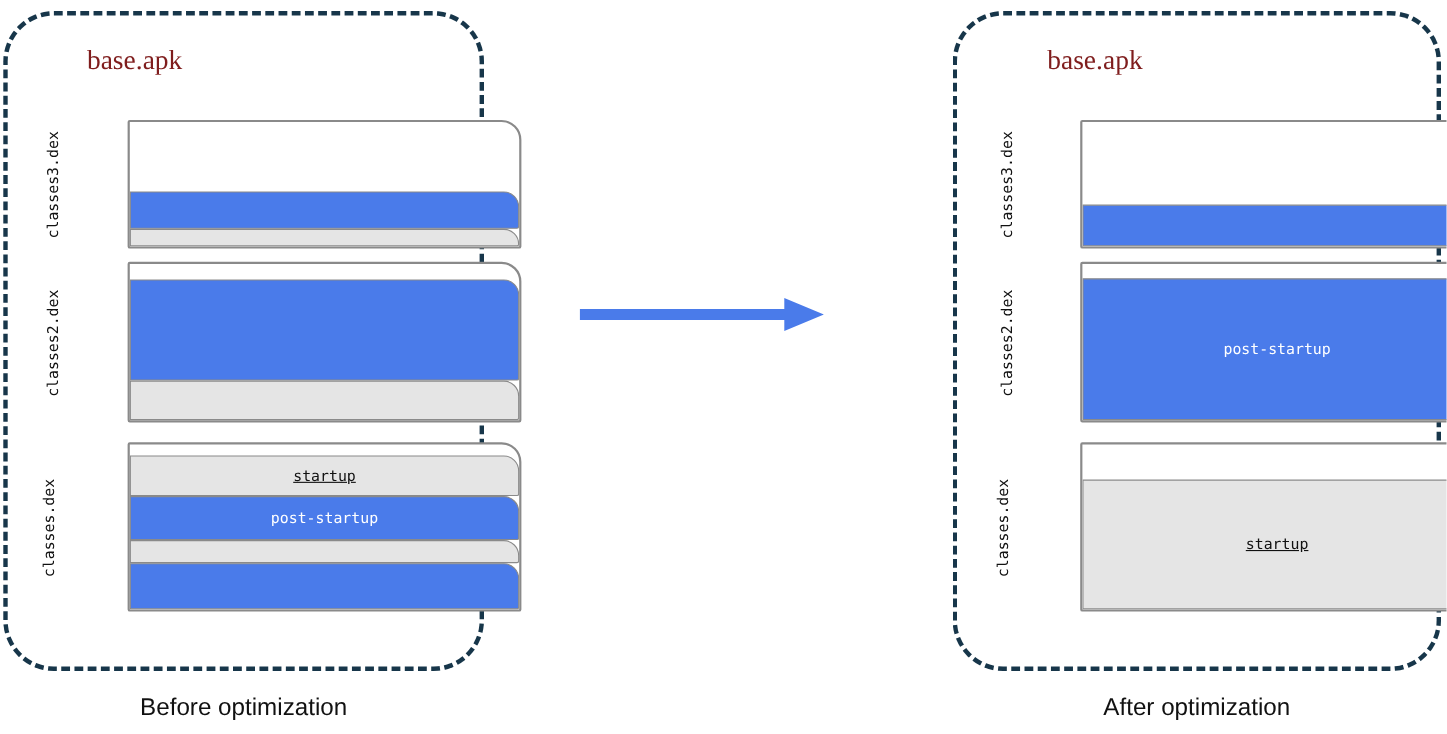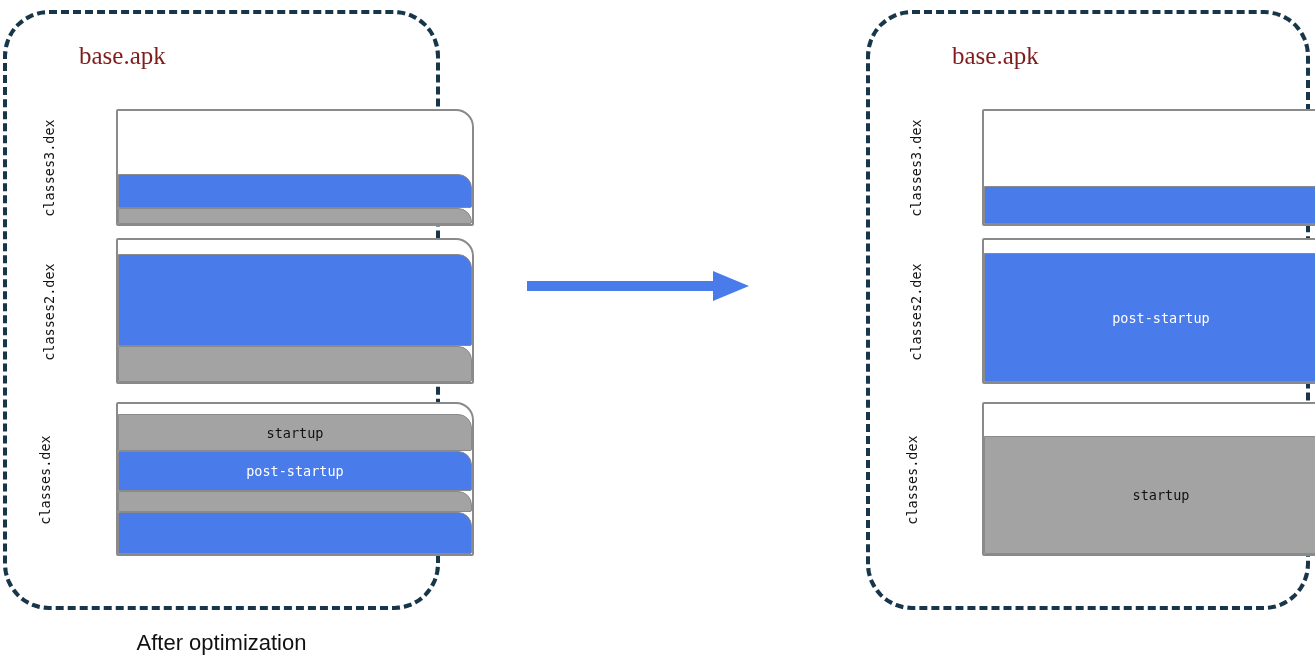--- a/index.html
+++ b/index.html
@@ -82,21 +82,21 @@
     border: 1.5px solid #8a8a8a;
     border-top-right-radius: 14px;
     border-bottom-right-radius: 2px;
     display: flex;
     align-items: center;
     justify-content: center;
     font-family: "DejaVu Sans Mono", "Liberation Mono", monospace;
     font-size: 13.5px;
     white-space: nowrap;
   }
-  .segment.startup     { background: #a3a3a3; color: #111111; }
+  .segment.startup     { background: #e5e5e5; color: #111111; text-decoration: underline; }
   .segment.poststartup { background: #4a7bea; color: #ffffff; }
   .segment .seg-label:empty { display: none; }
 
   
   .arrow-wrap {
     position: absolute;
     left: 527px;
     top: 270px;
     width: 222px;
     height: 32px;
@@ -196,15 +196,16 @@
     <div class="dex-block" style="left:64px; top:388px; width:358px; height:154px;">
       <div class="segments">
         <div class="segment startup" style="height:118px;">
           <span class="seg-label">startup</span>
         </div>
       </div>
     </div>
     <div class="dex-label" style="left:-18px; top:458px; width:120px;">classes.dex</div>
   </div>
 
-  <div class="caption left">After optimization</div>
+  <div class="caption left">Before optimization</div>
+  <div class="caption right">After optimization</div>
 
 </div>
 
 </body></html>

